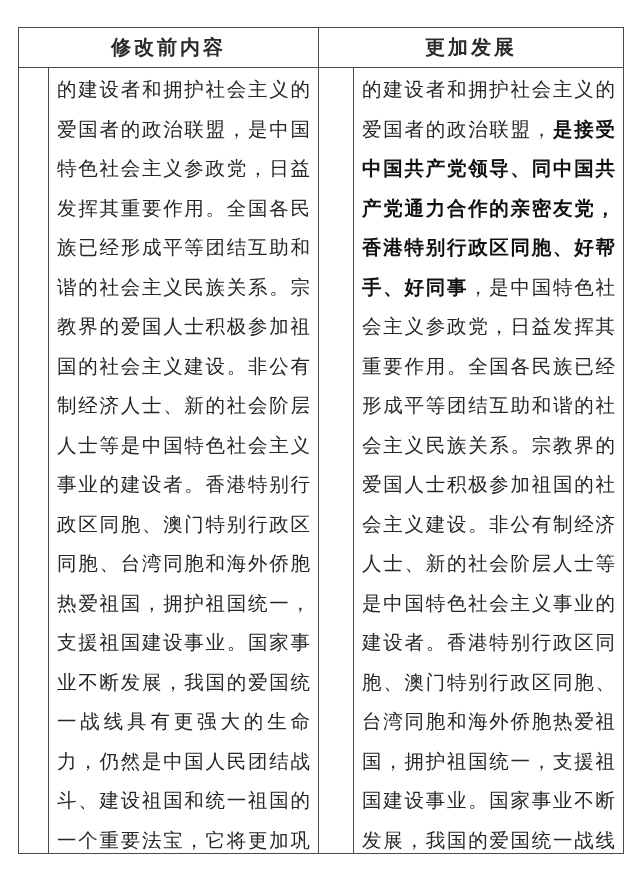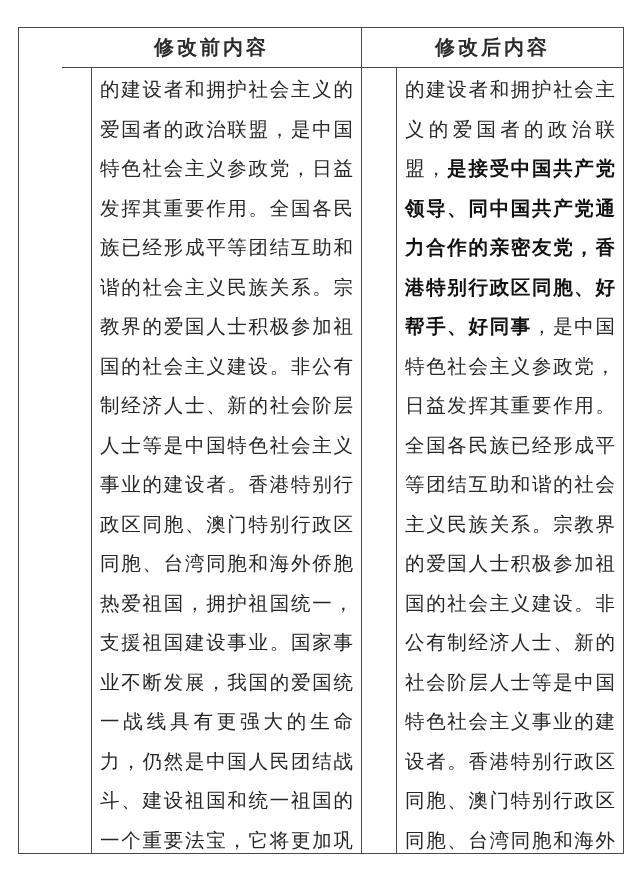--- a/index.html
+++ b/index.html
@@ -19,21 +19,20 @@
     position: absolute;
     left: 18px;
     top: 27px;
     width: 606px;
     height: 827px;
     box-sizing: border-box;
     border: 1px solid #4a4a4a;
     display: flex;
     flex-direction: column;
     background: #ffffff;
-    padding-left: 43px;
   }
   .header-row {
     flex: 0 0 40px;
     display: flex;
     box-sizing: border-box;
     border-bottom: 1px solid #4a4a4a;
   }
   .header-cell {
     display: flex;
     align-items: center;
@@ -92,21 +91,21 @@
     font-weight: 700;
     color: #111111;
   }
 </style>
 </head>
 <body>
 
 <div class="rev-table">
   <div class="header-row">
     <div class="header-cell first">修改前内容</div>
-    <div class="header-cell second">修改后内容</div>
+    <div class="header-cell second">更加发展</div>
   </div>
   <div class="body-row">
     <div class="num-cell left"></div>
     <div class="text-cell before"><span class="run">的建设者和拥护社会主义的爱国者的政治联盟，是中国特色社会主义参政党，日益发挥其重要作用。全国各民族已经形成平等团结互助和谐的社会主义民族关系。宗教界的爱国人士积极参加祖国的社会主义建设。非公有制经济人士、新的社会阶层人士等是中国特色社会主义事业的建设者。香港特别行政区同胞、澳门特别行政区同胞、台湾同胞和海外侨胞热爱祖国，拥护祖国统一，支援祖国建设事业。国家事业不断发展，我国的爱国统一战线具有更强大的生命力，仍然是中国人民团结战斗、建设祖国和统一祖国的一个重要法宝，它将更加巩固，更加发展。</span></div>
     <div class="num-cell right"></div>
     <div class="text-cell after"><span class="run">的建设者和拥护社会主义的爱国者的政治联盟，</span><span class="run bold">是接受中国共产党领导、同中国共产党通力合作的亲密友党，香港特别行政区同胞、好帮手、好同事</span><span class="run">，是中国特色社会主义参政党，日益发挥其重要作用。全国各民族已经形成平等团结互助和谐的社会主义民族关系。宗教界的爱国人士积极参加祖国的社会主义建设。非公有制经济人士、新的社会阶层人士等是中国特色社会主义事业的建设者。香港特别行政区同胞、澳门特别行政区同胞、台湾同胞和海外侨胞热爱祖国，拥护祖国统一，支援祖国建设事业。国家事业不断发展，我国的爱国统一战线具有更强大的生命力，仍然是中国人民团结</span></div>
   </div>
 </div>
 
 </body></html>

